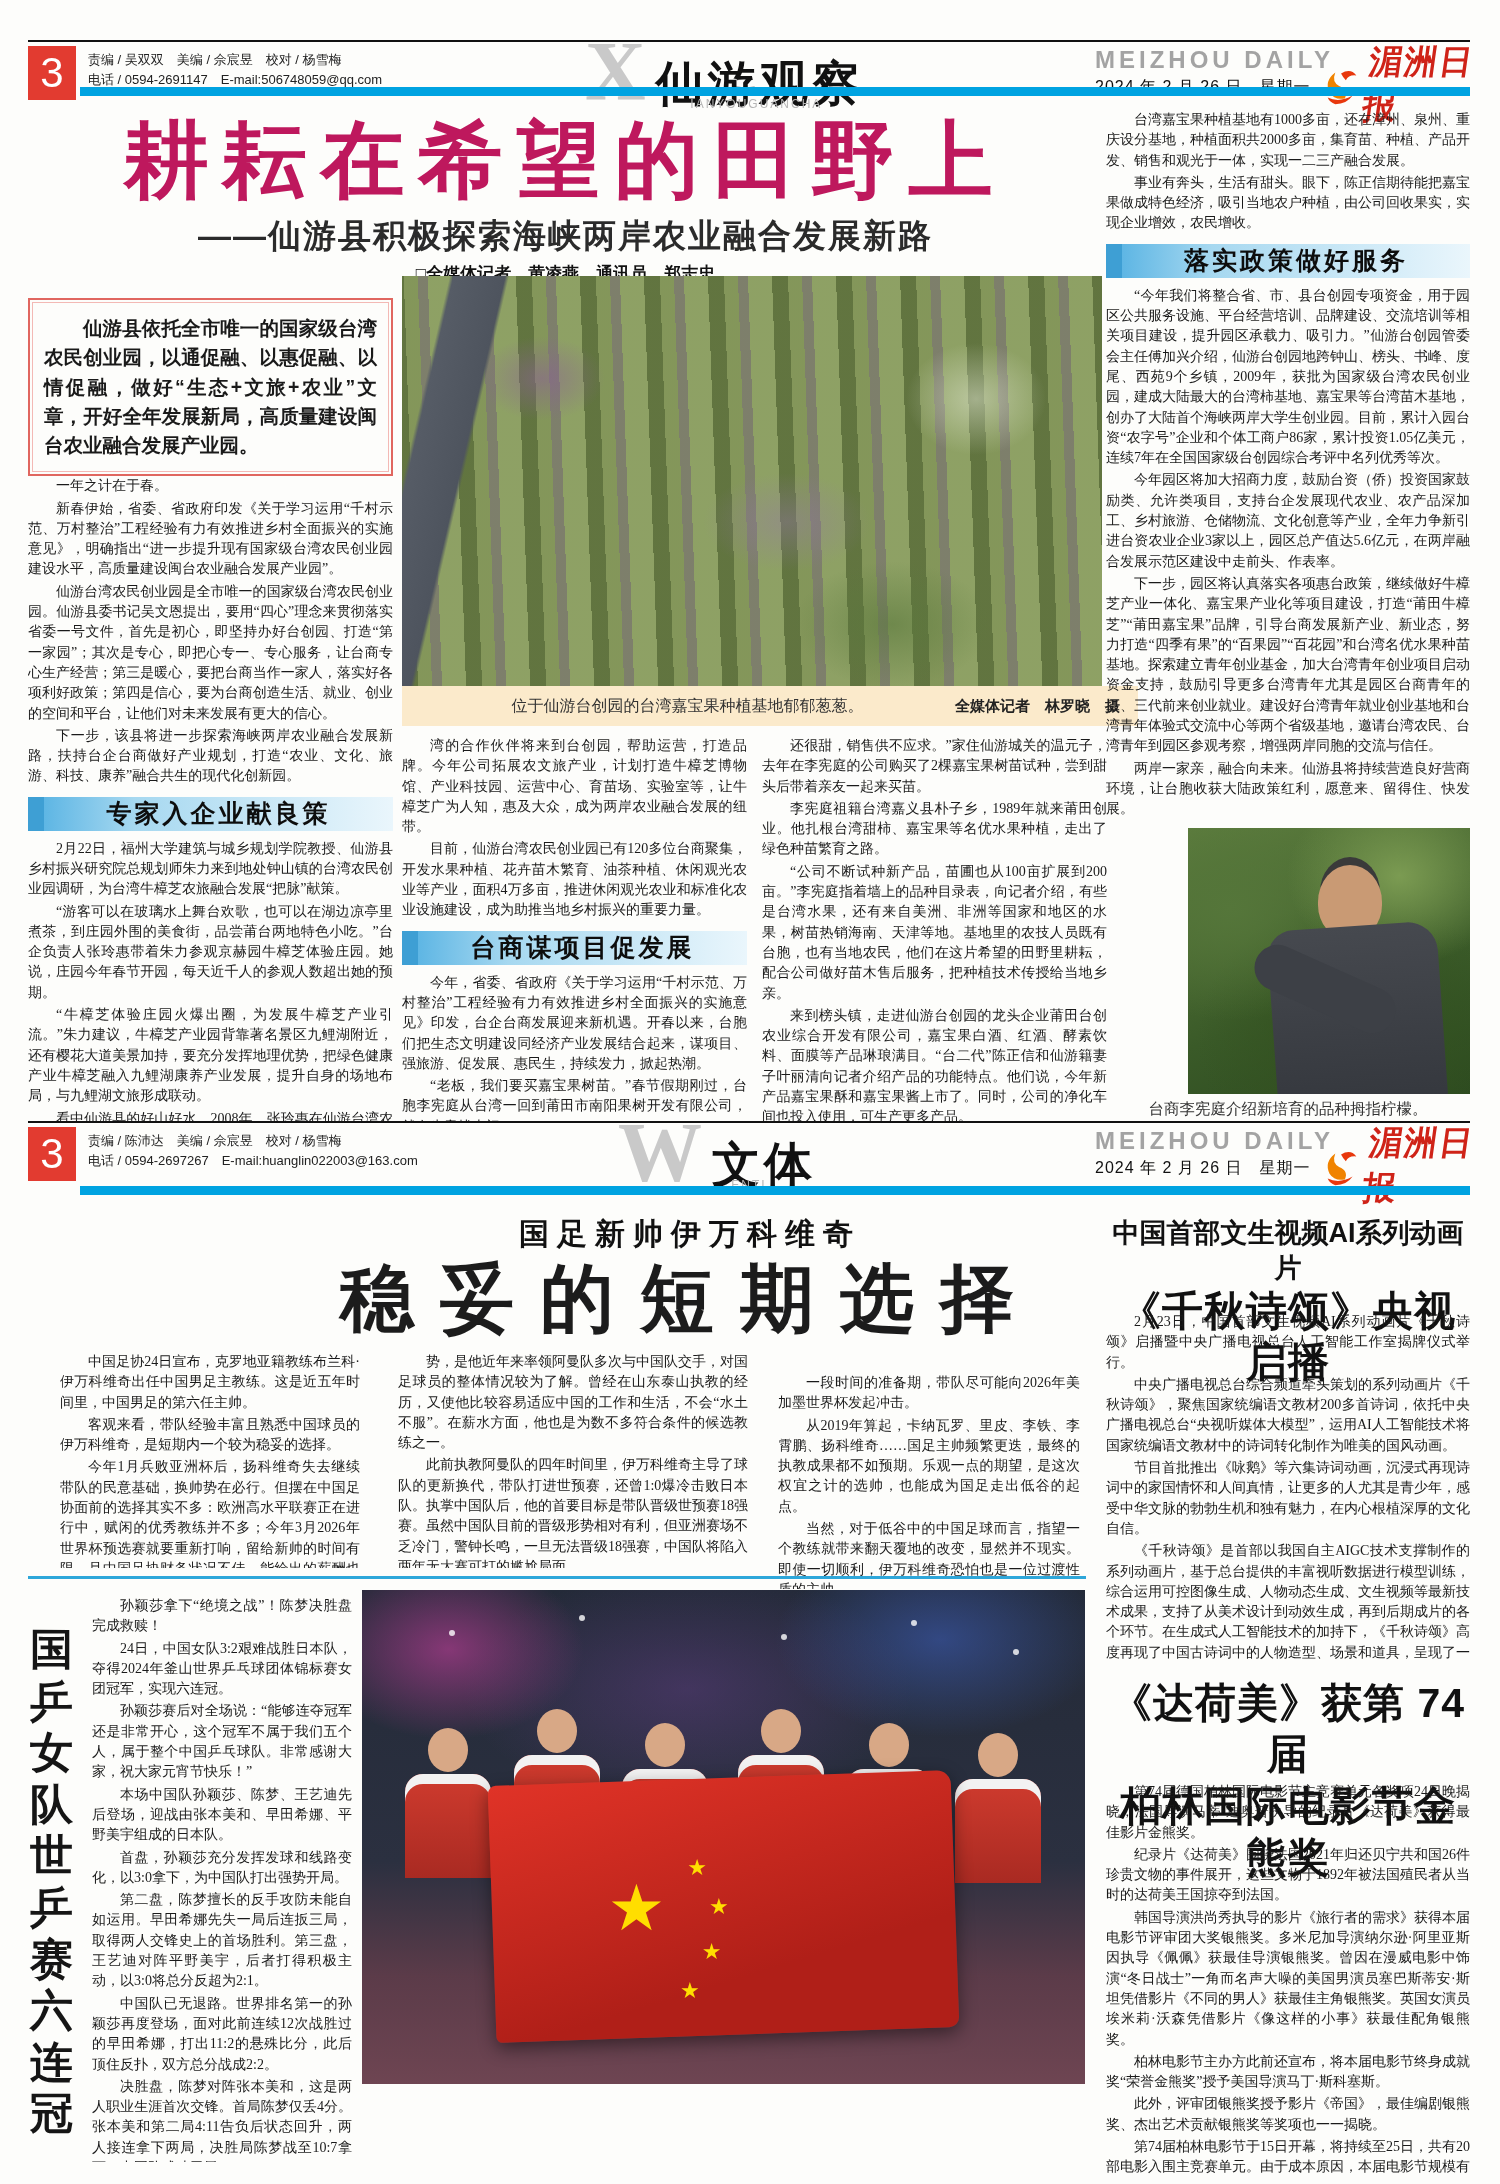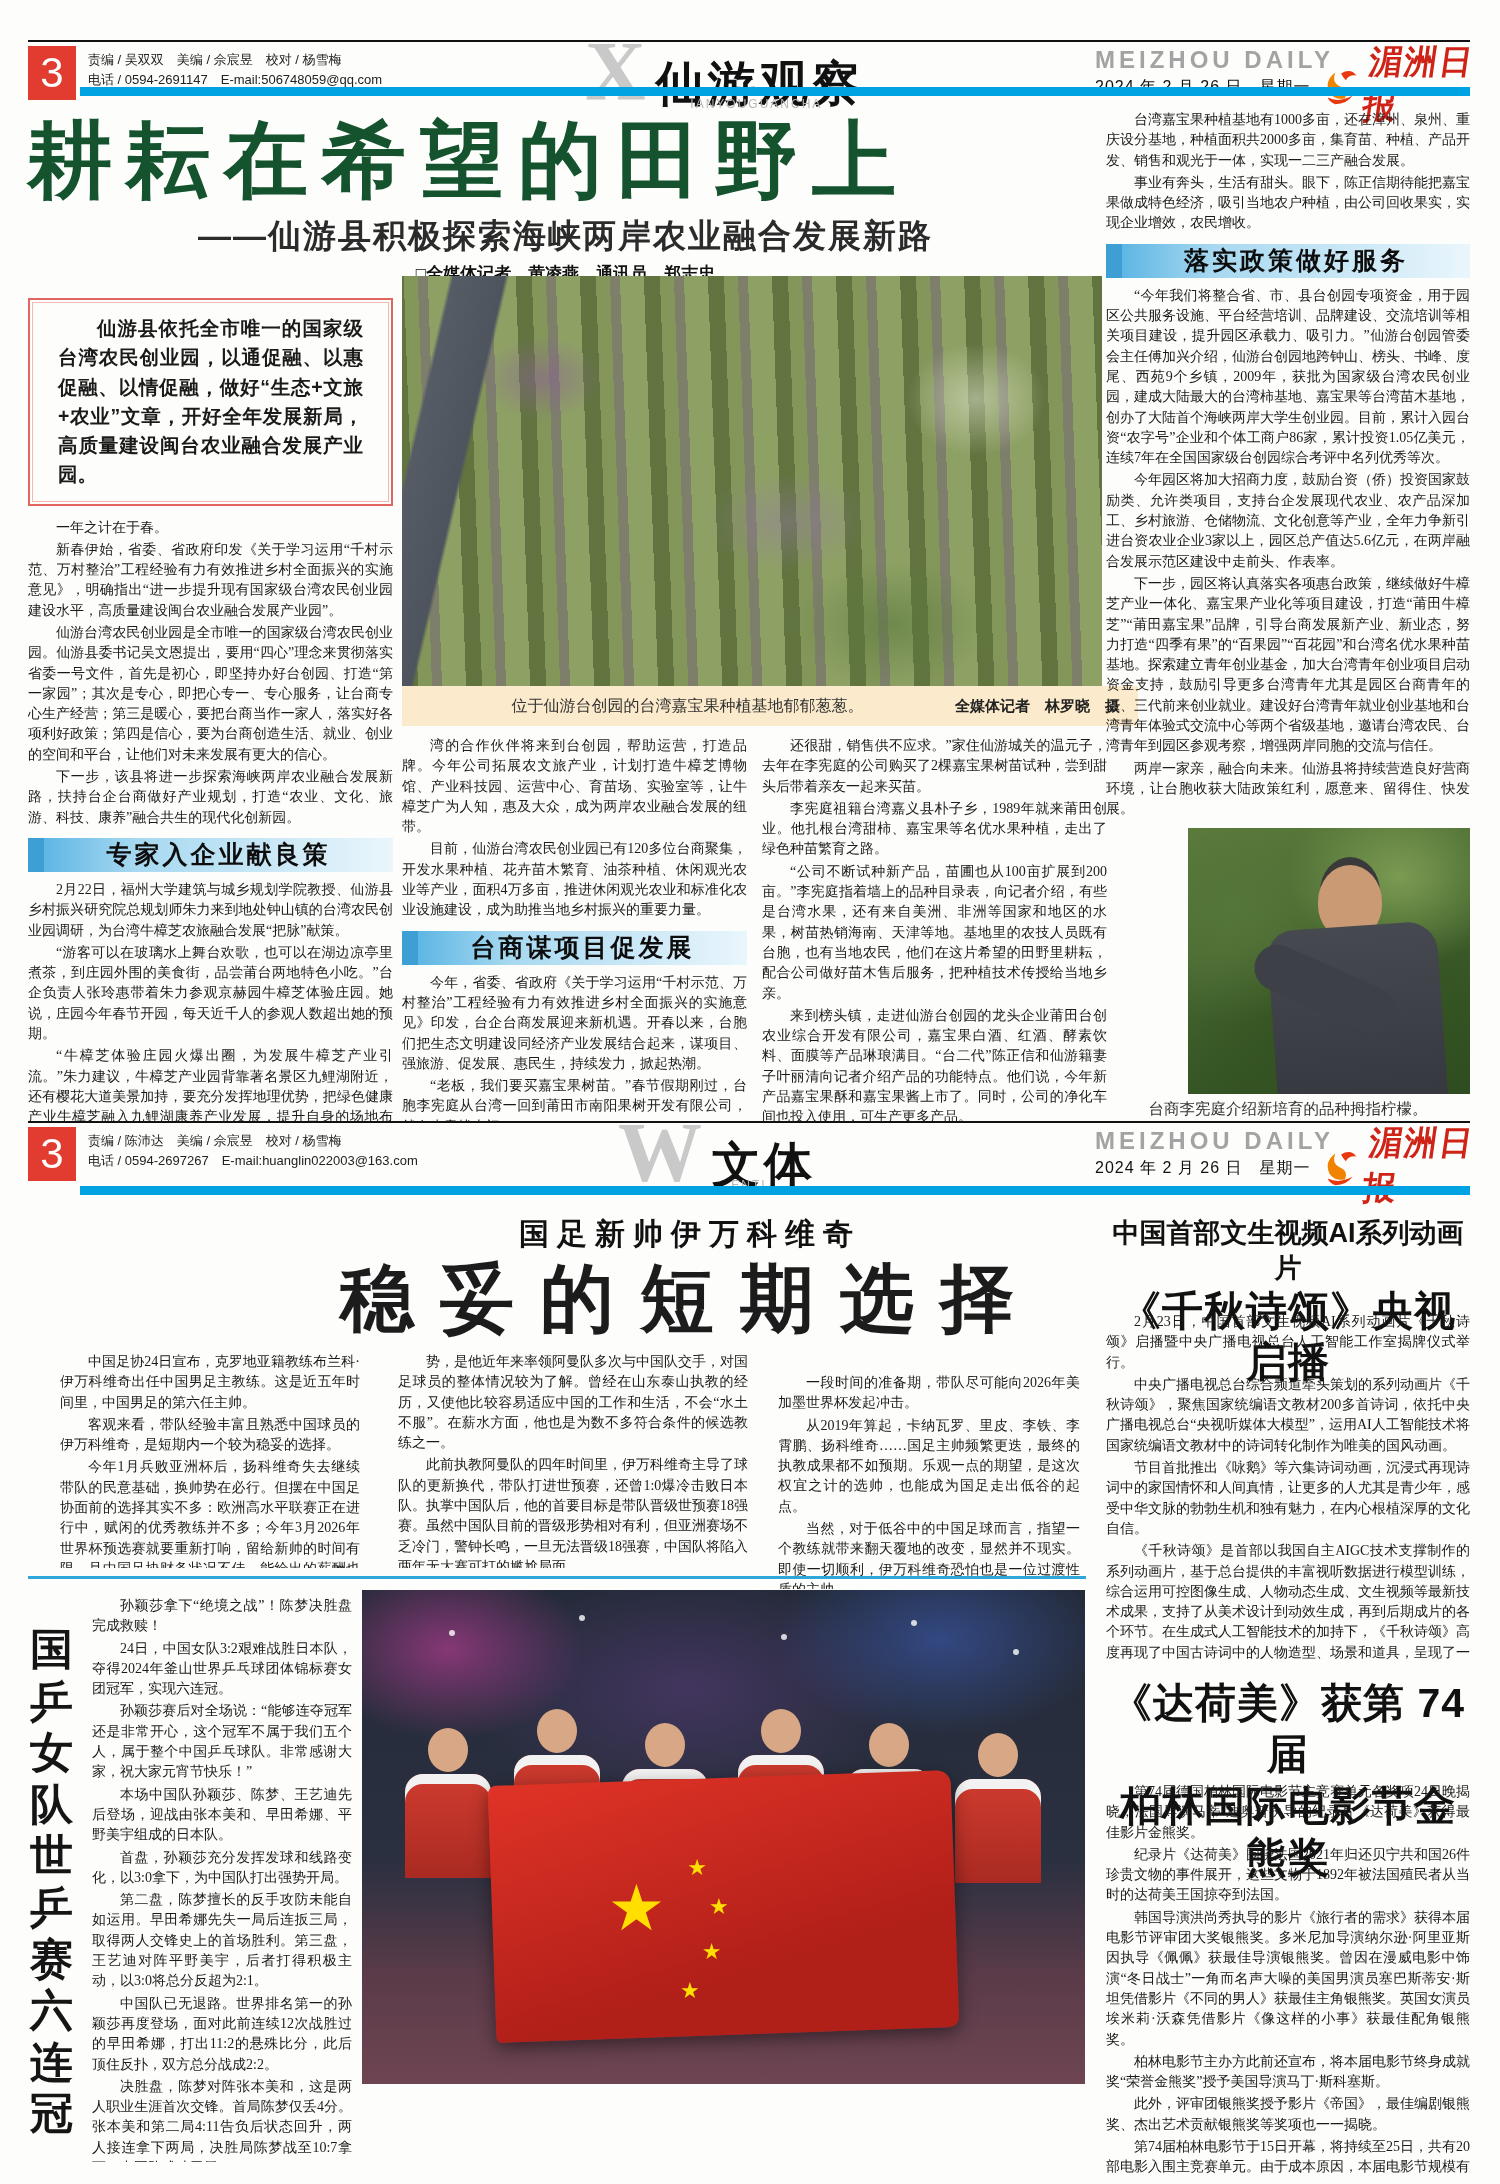--- a/index.html
+++ b/index.html
@@ -15,27 +15,27 @@
   .wmletter{font:bold 84px/0.9 "Liberation Serif",serif;color:#c9c9c9;margin-right:6px;}
   .secname{font:bold 48px/1.1 "Liberation Sans",sans-serif;color:#111;margin-top:8px;letter-spacing:4px;}
   .roman{font:12px "Liberation Sans",sans-serif;color:#b5b5b5;letter-spacing:2px;margin-top:-14px;margin-left:64px;text-align:center;}
   .paperen{font:bold 24px "Liberation Sans",sans-serif;color:#a3a3a3;letter-spacing:4px;}
   .dateline{font:16px "Liberation Sans",sans-serif;color:#111;margin-top:3px;letter-spacing:1px;}
   .logo{display:flex;align-items:center;}
   .logotext{font:bold 33px "Liberation Serif",serif;color:#cf2318;transform:skewX(-8deg);
             letter-spacing:2px;margin-left:4px;}
   .cyanbar{height:9px;background:#00a3e1;}
   
-  .h1big{font:900 84px "Liberation Sans",sans-serif;letter-spacing:14px;text-align:left;color:#14532d;}
+  .h1big{font:900 84px "Liberation Sans",sans-serif;letter-spacing:14px;text-align:center;color:#be185d;}
   .h1sub{font:600 33px "Liberation Sans",sans-serif;text-align:center;color:#2b2b2b;letter-spacing:2px;}
   .byline{font:bold 17px "Liberation Sans",sans-serif;text-align:center;color:#111;}
   .col{overflow:hidden;}
   .col p{margin:0 0 2px 0;text-indent:2em;text-align:justify;font:14px/1.45 "Liberation Serif",serif;}
   .leadbox{border:2px solid #e0665f;outline:1px solid #f3b9b5;outline-offset:-5px;
-           padding:14px 28px;margin-bottom:12px;}
+           padding:14px 14px;}
   .leadbox p{font:bold 19.5px/1.5 "Liberation Sans",sans-serif;margin:0;text-indent:2em;text-align:justify;}
   .secbar{position:relative;height:34px;margin:10px 0 8px 0;display:flex;align-items:center;justify-content:center;
           background:linear-gradient(90deg,#5eb6e4 0px,#a6d8f0 90px,#eaf6fc 100%);
           border-left:16px solid #3e9fd4;}
   .secbar span{font:bold 25px "Liberation Sans",sans-serif;color:#0d0d0d;letter-spacing:3px;}
   .capstrip{background:#fbeacb;display:flex;align-items:center;padding:0 18px;}
   .capstrip .ctext{flex:1;text-align:center;font:16px "DejaVu Serif",serif;color:#333;}
   .capstrip .ccredit{font:bold 15px "Liberation Sans",sans-serif;color:#222;white-space:nowrap;}
   .photo{overflow:hidden;}
   

